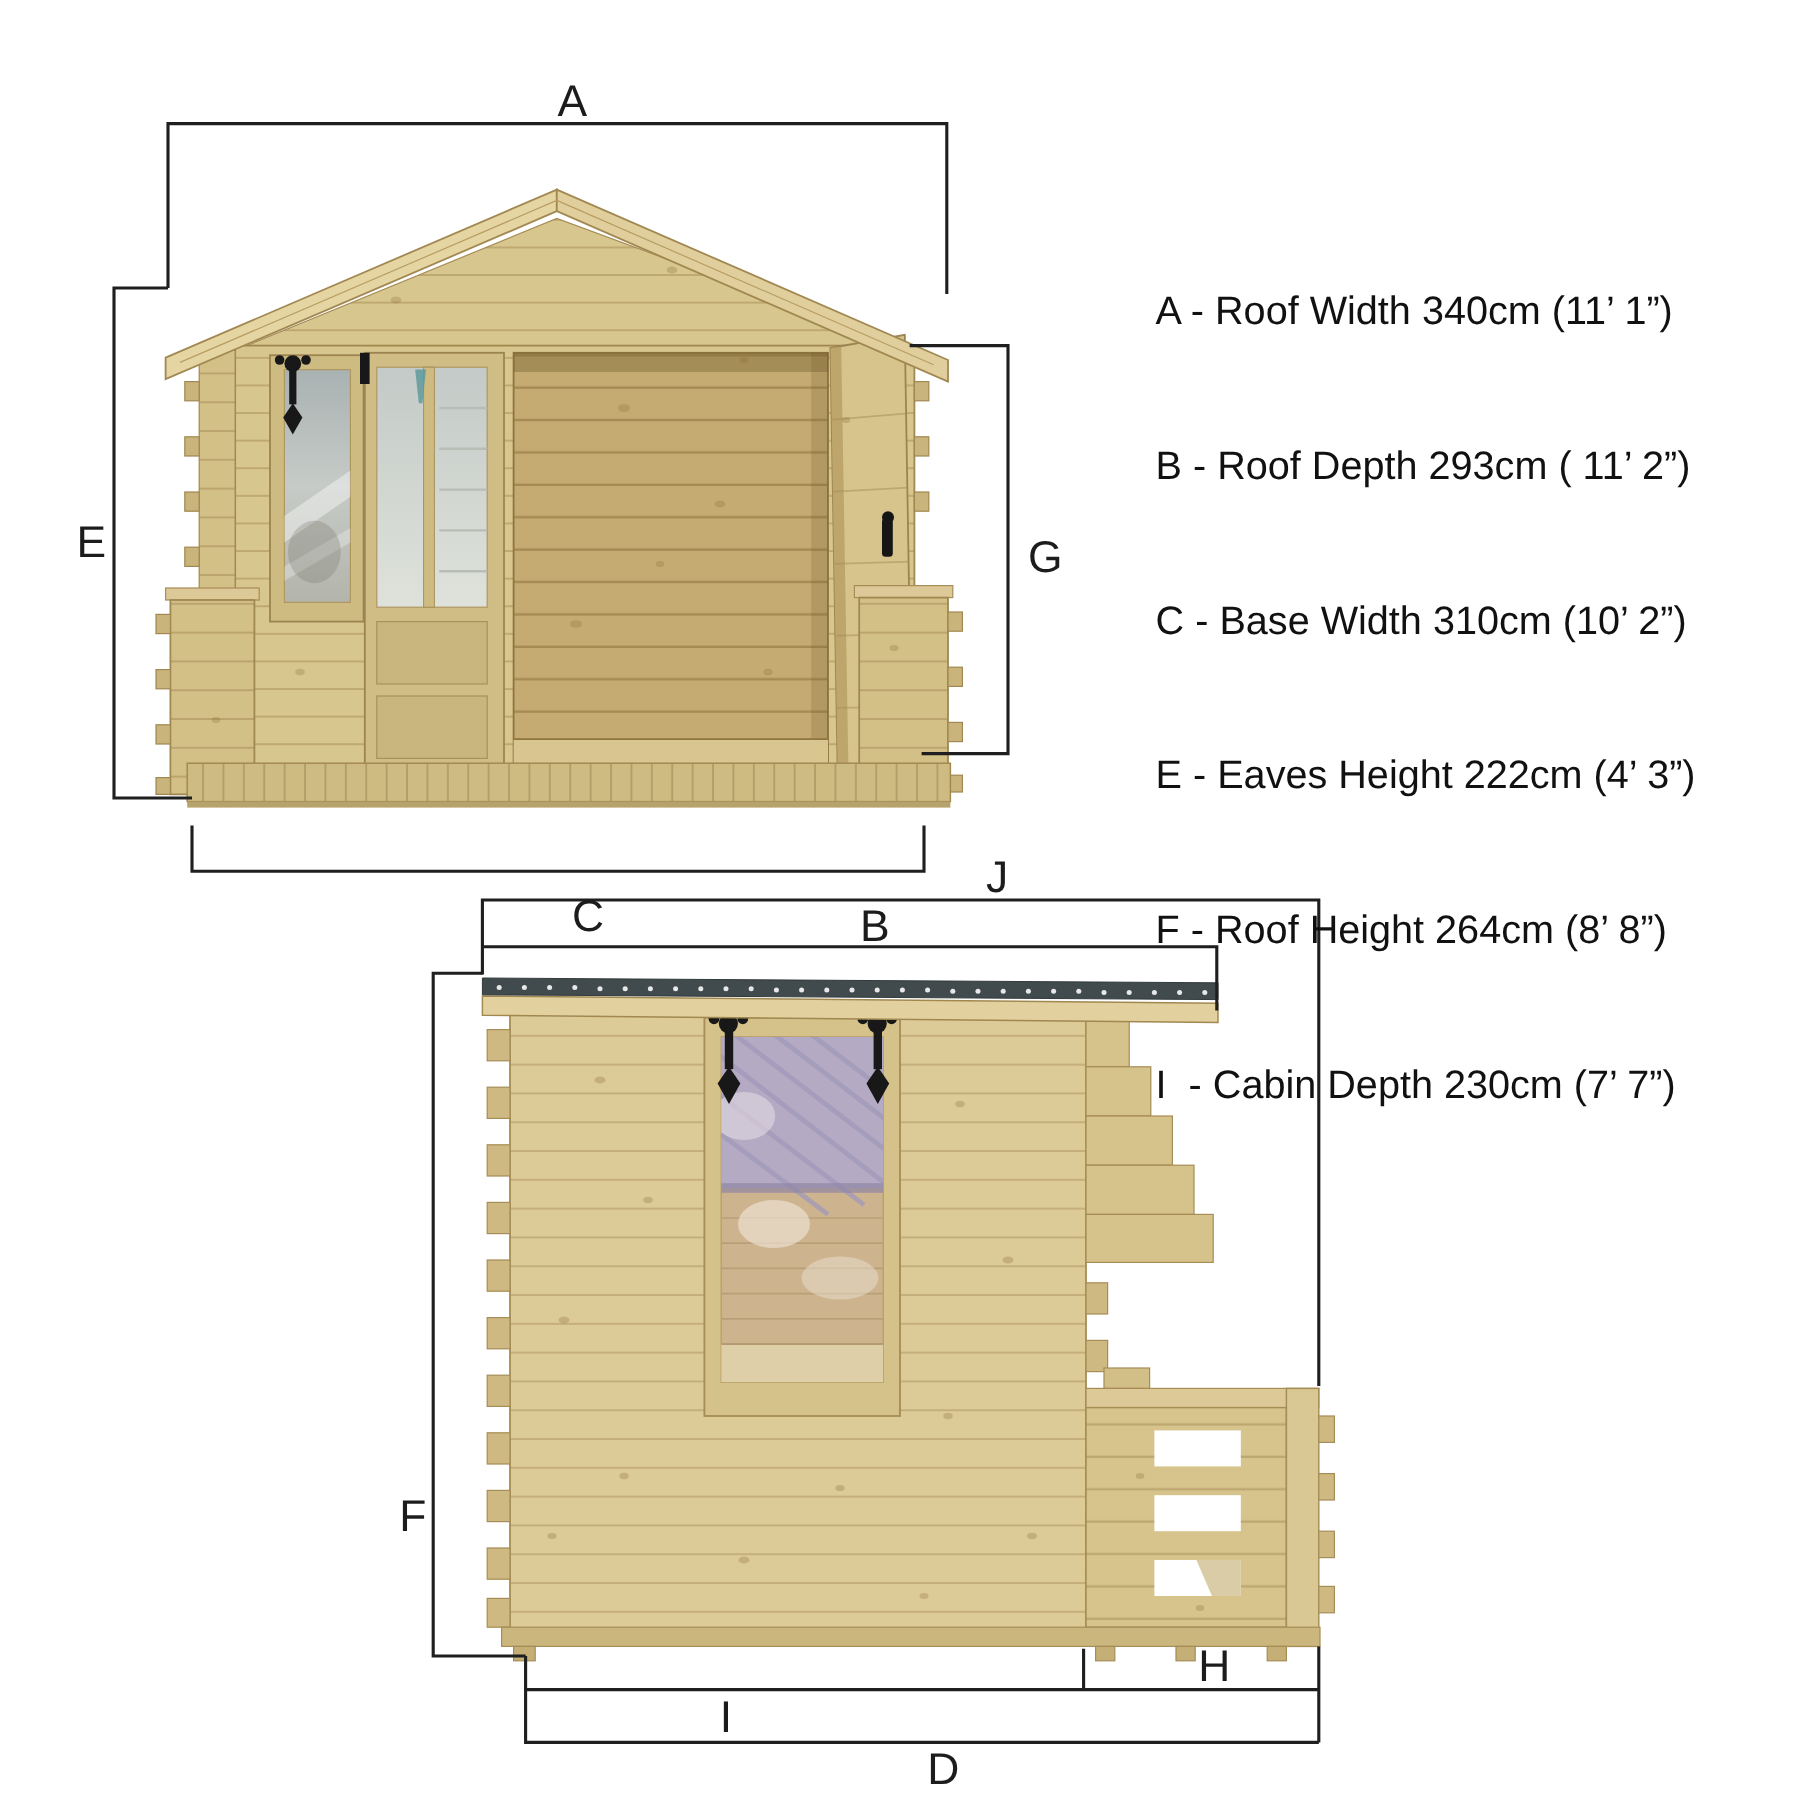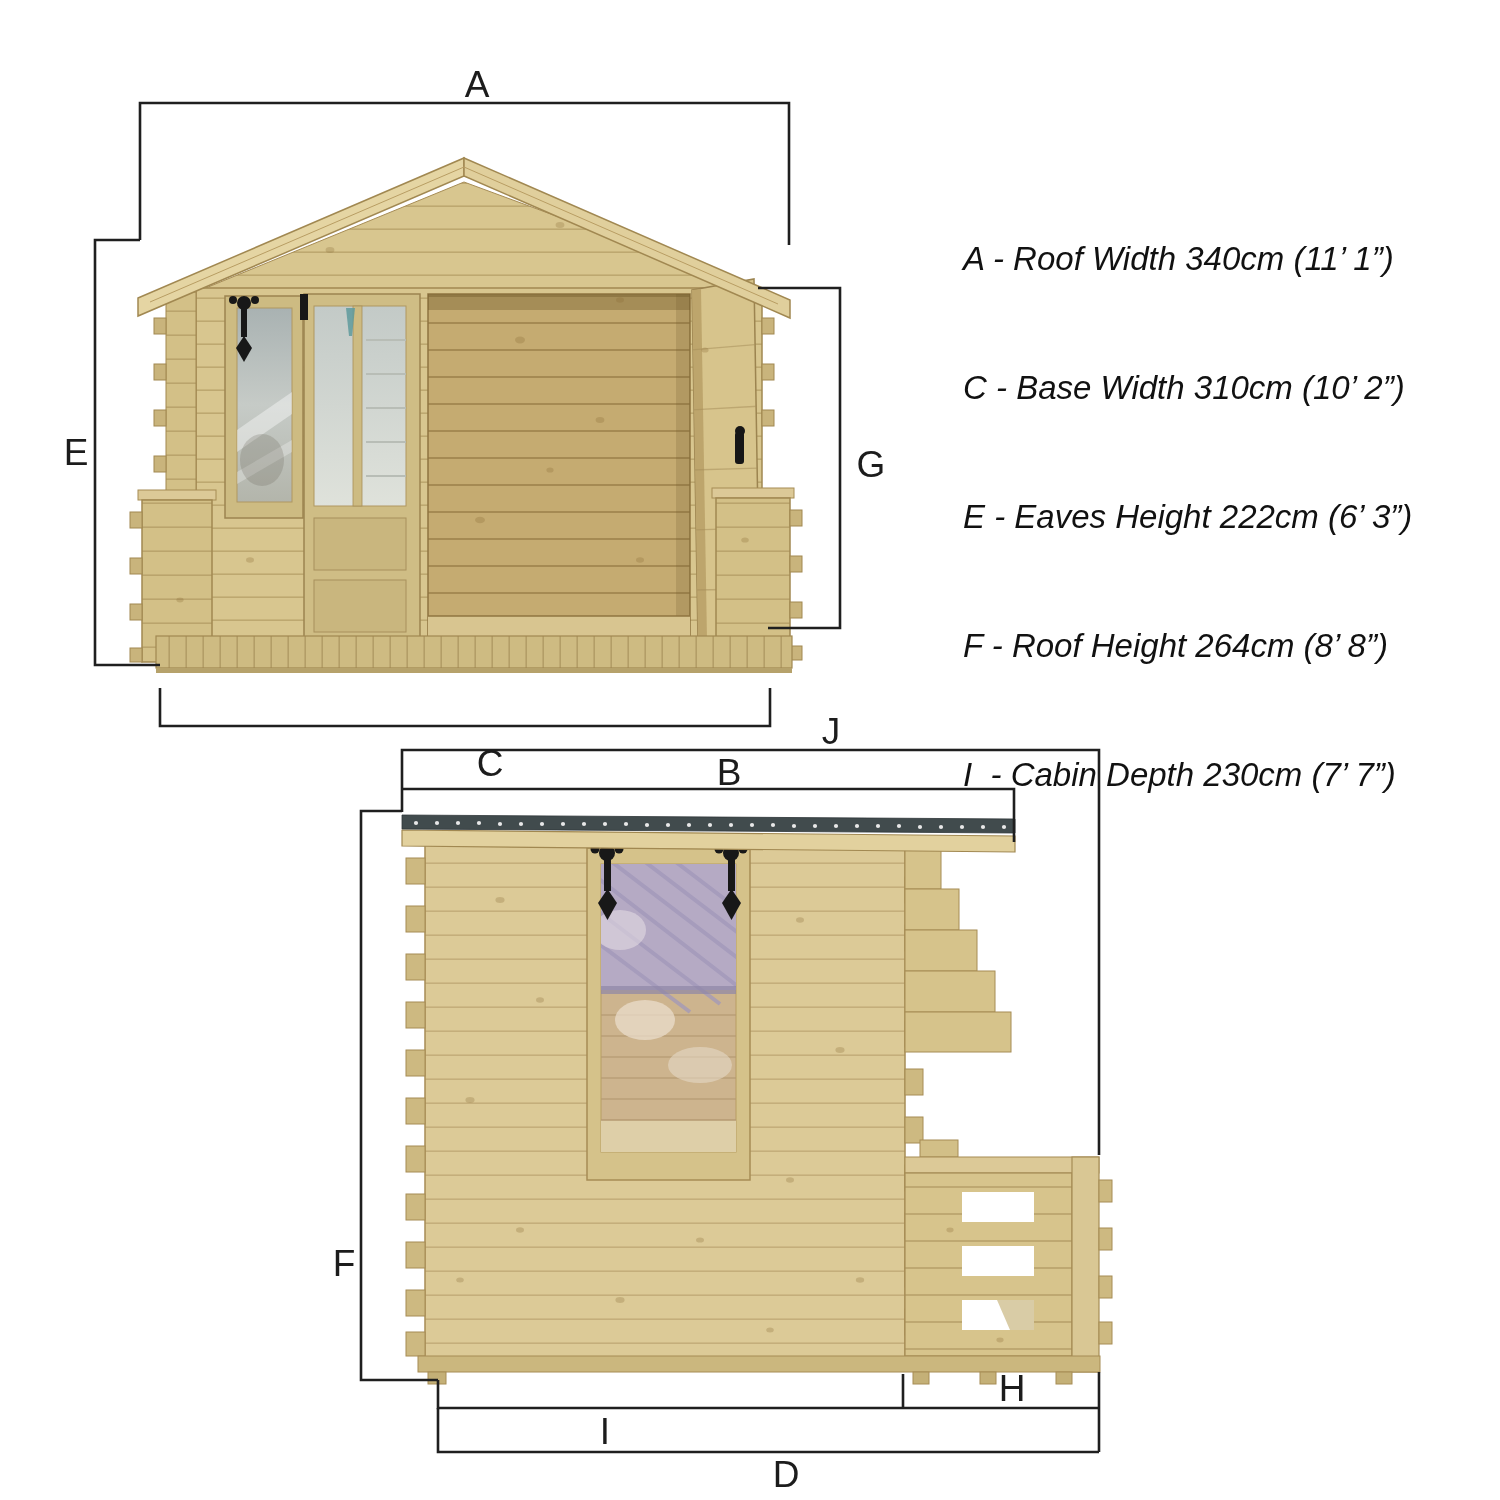--- a/index.html
+++ b/index.html
@@ -10,21 +10,21 @@
   .art{position:absolute;left:0;top:0;}
   .dim{
     position:absolute;transform:translate(-50%,-50%);
     font-size:37px;line-height:1;color:#1c1c1c;font-weight:400;
     white-space:nowrap;
   }
   .legend{
     position:absolute;left:963px;top:151px;
     font-size:33px;line-height:43px;color:#111111;white-space:pre;
   }
-  .legend-row{height:43px;font-style:italic;}
+  .legend-row{height:43px;}
 </style>
 </head>
 <body>
 
 <div class="canvas">
 
   <svg class="art" width="1500" height="1500" viewBox="0 0 1500 1500">
     <defs>
       <pattern id="pWallF" width="14" height="23" patternUnits="userSpaceOnUse">
         <rect width="14" height="23" fill="#d8c68f"></rect>
@@ -362,19 +362,20 @@
   <div class="dim" style="left:490px;top:763px">C</div>
   <div class="dim" style="left:831px;top:731px">J</div>
   <div class="dim" style="left:729px;top:772px">B</div>
   <div class="dim" style="left:344px;top:1263px">F</div>
   <div class="dim" style="left:1012px;top:1388px">H</div>
   <div class="dim" style="left:605px;top:1431px">I</div>
   <div class="dim" style="left:786px;top:1474px">D</div>
 
   <div class="legend">
     <div class="legend-row">A - Roof Width 340cm (11’ 1”)</div>
+    <div class="legend-row">B - Roof Depth 293cm ( 11’ 2”)</div>
     <div class="legend-row">C - Base Width 310cm (10’ 2”)</div>
-    <div class="legend-row">E - Eaves Height 222cm (6’ 3”)</div>
+    <div class="legend-row">E - Eaves Height 222cm (4’ 3”)</div>
     <div class="legend-row">F - Roof Height 264cm (8’ 8”)</div>
     <div class="legend-row">I  - Cabin Depth 230cm (7’ 7”)</div>
   </div>
 
 </div>
 
 </body></html>

